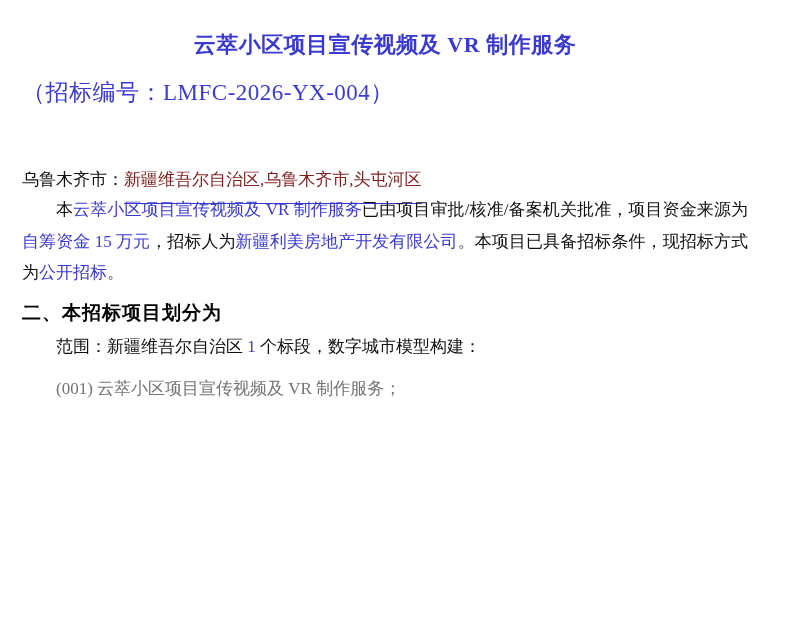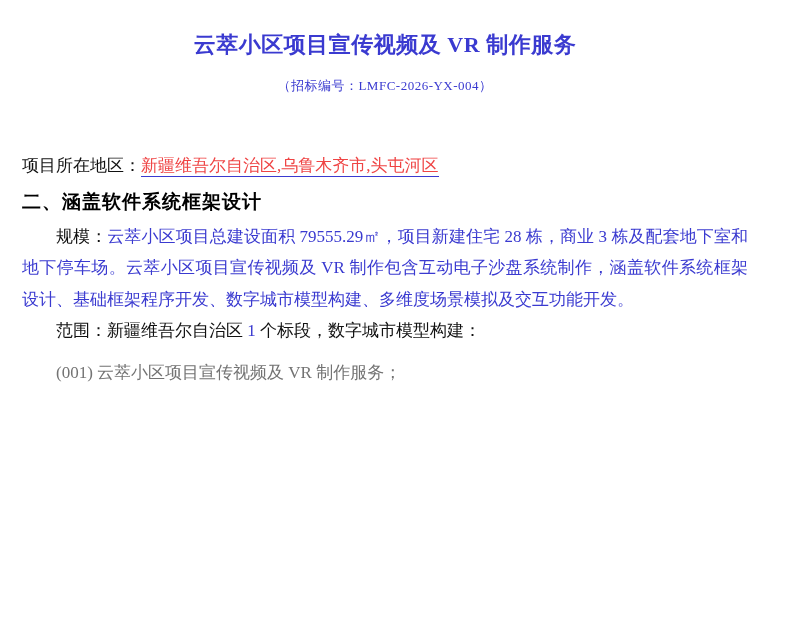--- a/index.html
+++ b/index.html
@@ -24,41 +24,40 @@
   .doc-title {
     text-align: center;
     font-size: 22px;
     font-weight: bold;
     color: #3a3ad0;
     letter-spacing: 0.5px;
     margin-top: 12px;
     line-height: 1.4;
   }
   .doc-subtitle {
-    text-align: center;
-    font-size: 13px;
+    font-size: 23px;
     color: #3a3ad0;
     margin-top: 16px;
     letter-spacing: 0.5px;
     line-height: 1.4;
   }
   .spacer-big {
     height: 52px;
   }
   .region-line {
     font-size: 17px;
     margin-top: 6px;
     margin-bottom: 2px;
     line-height: 1.5;
     color: #111111;
   }
   .region-line .val {
-    color: #ef4444;
+    color: #7f1d1d;
     border-bottom: 1px solid #3a3ad0;
-    padding-bottom: 1px;
+    padding-bottom: 14px;
   }
   h2.section {
     font-size: 19px;
     font-weight: bold;
     margin: 10px 0 4px 0;
     color: #000000;
     letter-spacing: 1px;
     line-height: 1.5;
   }
   p.body {
@@ -87,30 +86,30 @@
 <body>
 
 <div class="page">
 
   <div class="doc-title">云萃小区项目宣传视频及 VR 制作服务</div>
   <div class="doc-subtitle">（招标编号：LMFC-2026-YX-004）</div>
 
   <div class="spacer-big"></div>
 
   <div class="region-line">
-    <span>项目所在地区：</span><span class="val">新疆维吾尔自治区,乌鲁木齐市,头屯河区</span>
+    <span>乌鲁木齐市：</span><span class="val">新疆维吾尔自治区,乌鲁木齐市,头屯河区</span>
   </div>
 
 
+  <p class="body">
+    <span class="black">本</span><span class="blue">云萃小区项目宣传视频及 VR 制作服务</span><span class="black">已由项目审批/核准/备案机关批准，项目资金来源为</span><span class="blue">自筹资金 15 万元</span><span class="black">，招标人为</span><span class="blue">新疆利美房地产开发有限公司</span><span class="black">。本项目已具备招标条件，现招标方式为</span><span class="blue">公开招标</span><span class="black">。</span>
+  </p>
 
-  <h2 class="section">二、涵盖软件系统框架设计</h2>
+  <h2 class="section">二、本招标项目划分为</h2>
 
-  <p class="body">
-    <span class="black">规模：</span><span class="blue">云萃小区项目总建设面积 79555.29㎡，项目新建住宅 28 栋，商业 3 栋及配套地下室和地下停车场。云萃小区项目宣传视频及 VR 制作包含互动电子沙盘系统制作，涵盖软件系统框架设计、基础框架程序开发、数字城市模型构建、多维度场景模拟及交互功能开发。</span>
-  </p>
 
   <p class="body">
     <span class="black">范围：新疆维吾尔自治区 </span><span class="blue">1</span><span class="black"> 个标段，数字城市模型构建：</span>
   </p>
 
   <p class="lot-line">(001) 云萃小区项目宣传视频及 VR 制作服务；</p>
 
 </div>
 
 </body></html>

